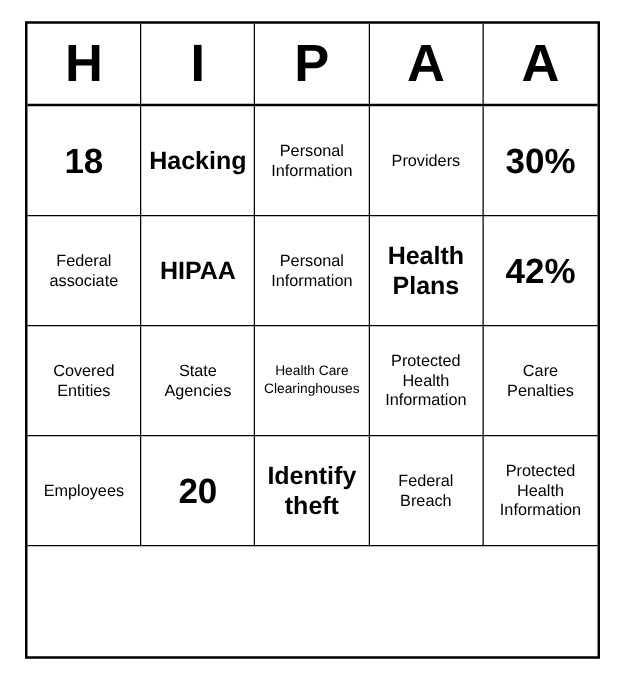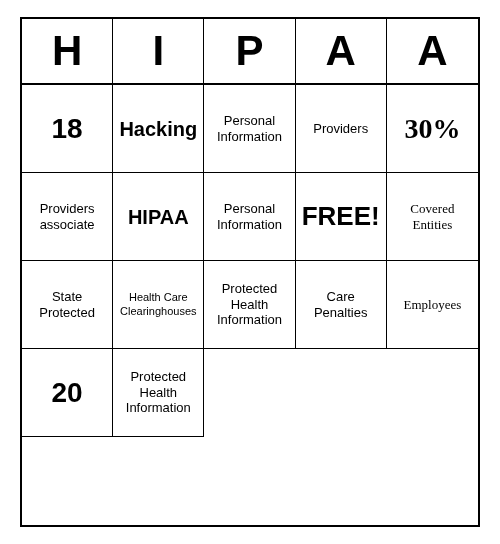--- a/index.html
+++ b/index.html
@@ -37,21 +37,21 @@
     .cell {
       border-right: 1px solid #000;
       border-bottom: 1px solid #000;
       display: flex;
       align-items: center;
       justify-content: center;
       text-align: center;
       padding: 12px 3px;
       line-height: 1.2;
     }
-    .cell:nth-child(5n) { border-right: none; font-family: Liberation Serif, serif; }
+    .cell:nth-child(5n) { border-right: none; }
     .cell:nth-child(n+21) { border-bottom: none; }
     .cell-text {
       font-size: 13px;
     }
     .cell-large {
       font-size: 28px;
       font-weight: bold;
     }
     .cell-medium {
       font-size: 20px;
@@ -86,49 +86,58 @@
       <div class="cell">
         <span class="cell-text">Personal Information</span>
       </div>
       <div class="cell">
         <span class="cell-text">Providers</span>
       </div>
       <div class="cell">
         <span class="cell-large">30%</span>
       </div>
       <div class="cell">
-        <span class="cell-text">Providers associate</span>
+        <span class="cell-text">Federal associate</span>
       </div>
       <div class="cell">
         <span class="cell-medium">HIPAA</span>
       </div>
       <div class="cell">
         <span class="cell-text">Personal Information</span>
       </div>
       <div class="cell">
-        <span class="cell-free">FREE!</span>
+        <span class="cell-medium">Health Plans</span>
+      </div>
+      <div class="cell">
+        <span class="cell-large">42%</span>
       </div>
       <div class="cell">
         <span class="cell-text">Covered Entities</span>
       </div>
       <div class="cell">
-        <span class="cell-text">State Protected</span>
+        <span class="cell-text">State Agencies</span>
       </div>
       <div class="cell">
         <span class="cell-small">Health Care Clearinghouses</span>
       </div>
       <div class="cell">
         <span class="cell-text">Protected Health Information</span>
       </div>
       <div class="cell">
         <span class="cell-text">Care Penalties</span>
       </div>
       <div class="cell">
         <span class="cell-text">Employees</span>
       </div>
       <div class="cell">
         <span class="cell-large">20</span>
       </div>
       <div class="cell">
+        <span class="cell-medium">Identify theft</span>
+      </div>
+      <div class="cell">
+        <span class="cell-text">Federal Breach</span>
+      </div>
+      <div class="cell">
         <span class="cell-text">Protected Health Information</span>
       </div>
     </div>
 </div>
 
 </body></html>

